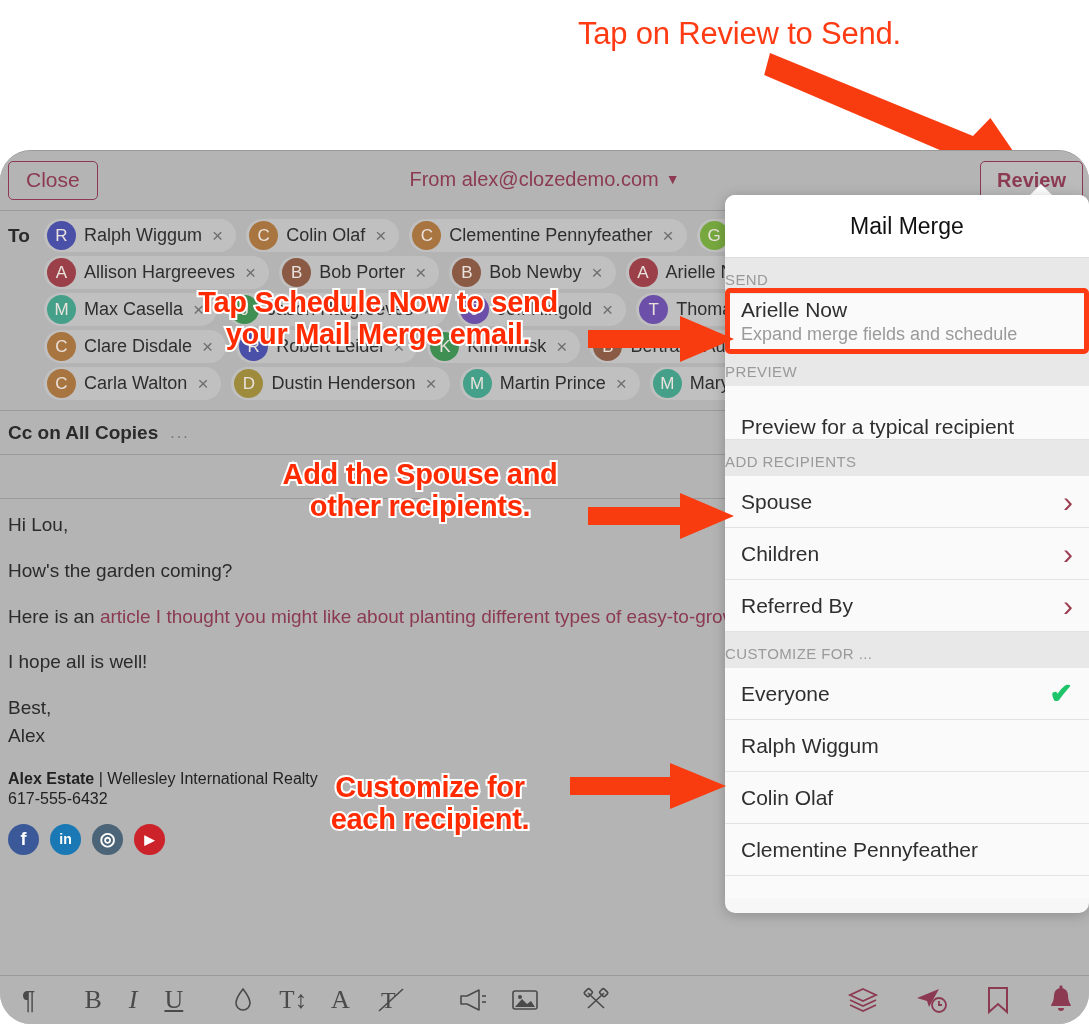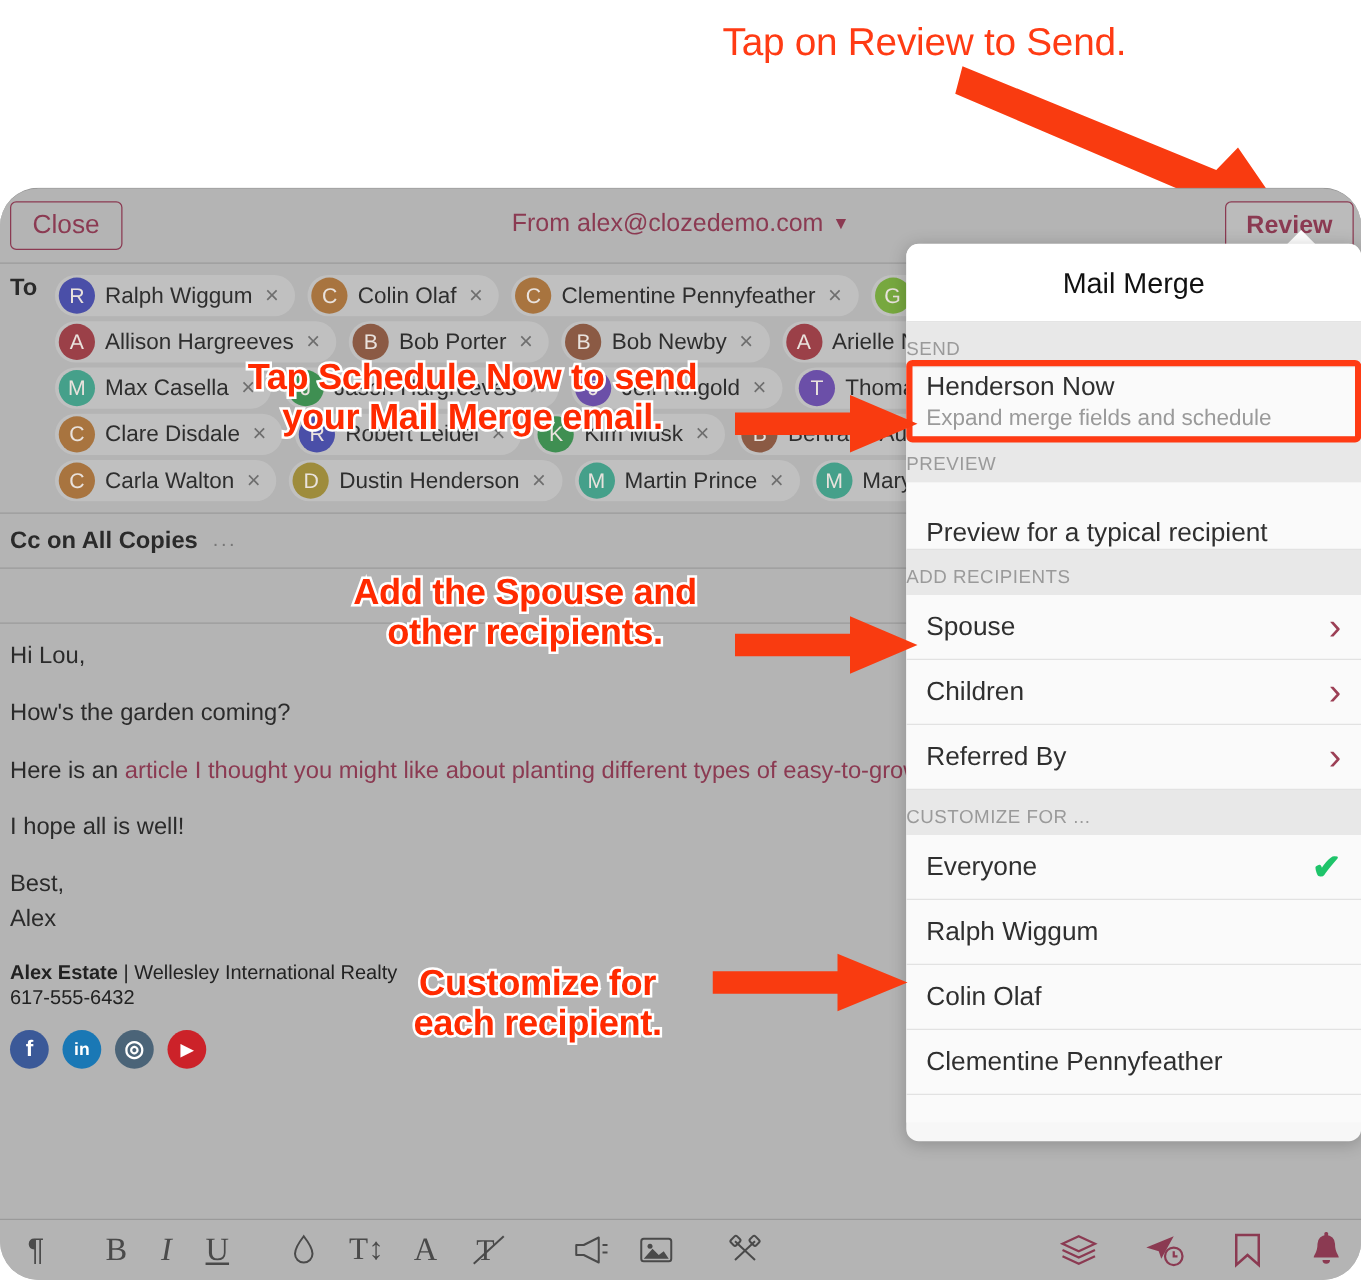--- a/index.html
+++ b/index.html
@@ -45,21 +45,21 @@
   .review-btn {
     position: absolute; right: 6px; top: 10px;
     padding: 8px 16px 10px 16px;
     border: 1px solid #8b3a52; border-radius: 5px;
     color: #8b3a52; font-size: 20px; font-weight: bold; line-height: 1;
     background: rgba(255,255,255,0.10);
   }
 
   
   .to-area { position: relative; padding: 6px 0 8px 0; border-bottom: 1px solid #9a9a9a; }
-  .to-row { display:flex; align-items:flex-start; gap: 10px; padding: 3px 0 3px 8px; height: 37px; white-space: nowrap; }
+  .to-row { display:flex; align-items:center; gap: 10px; padding: 3px 0 3px 8px; height: 37px; white-space: nowrap; }
   .to-label { font-size: 19px; font-weight: bold; color: #2a2a2a; width: 26px; flex: 0 0 26px; }
   .to-indent { width: 26px; flex: 0 0 26px; }
   .chip {
     display:inline-flex; align-items:center; gap:8px;
     background: rgba(255,255,255,0.17);
     border-radius: 17px; padding: 2px 13px 2px 3px; height: 33px;
     flex: 0 0 auto;
   }
   .avatar {
     width: 29px; height: 29px; border-radius: 50%;
@@ -302,21 +302,21 @@
         </div>
       </div>
     </div>
 
     <div class="pop-arrow"></div>
     <div class="pop">
       <div class="pop-title">Mail Merge</div>
 
       <div class="pop-sec">SEND</div>
       <div class="pop-item tall">
-        <span class="txt">Henderson Now</span>
+        <span class="txt">Arielle Now</span>
         <span class="sub">Expand merge fields and schedule</span>
       </div>
 
       <div class="pop-sec">PREVIEW</div>
       <div class="pop-item" style="height:54px;align-items:flex-end;">
         <span class="txt">Preview for a typical recipient</span>
       </div>
 
       <div class="pop-sec">ADD RECIPIENTS</div>
       <div class="pop-item">

